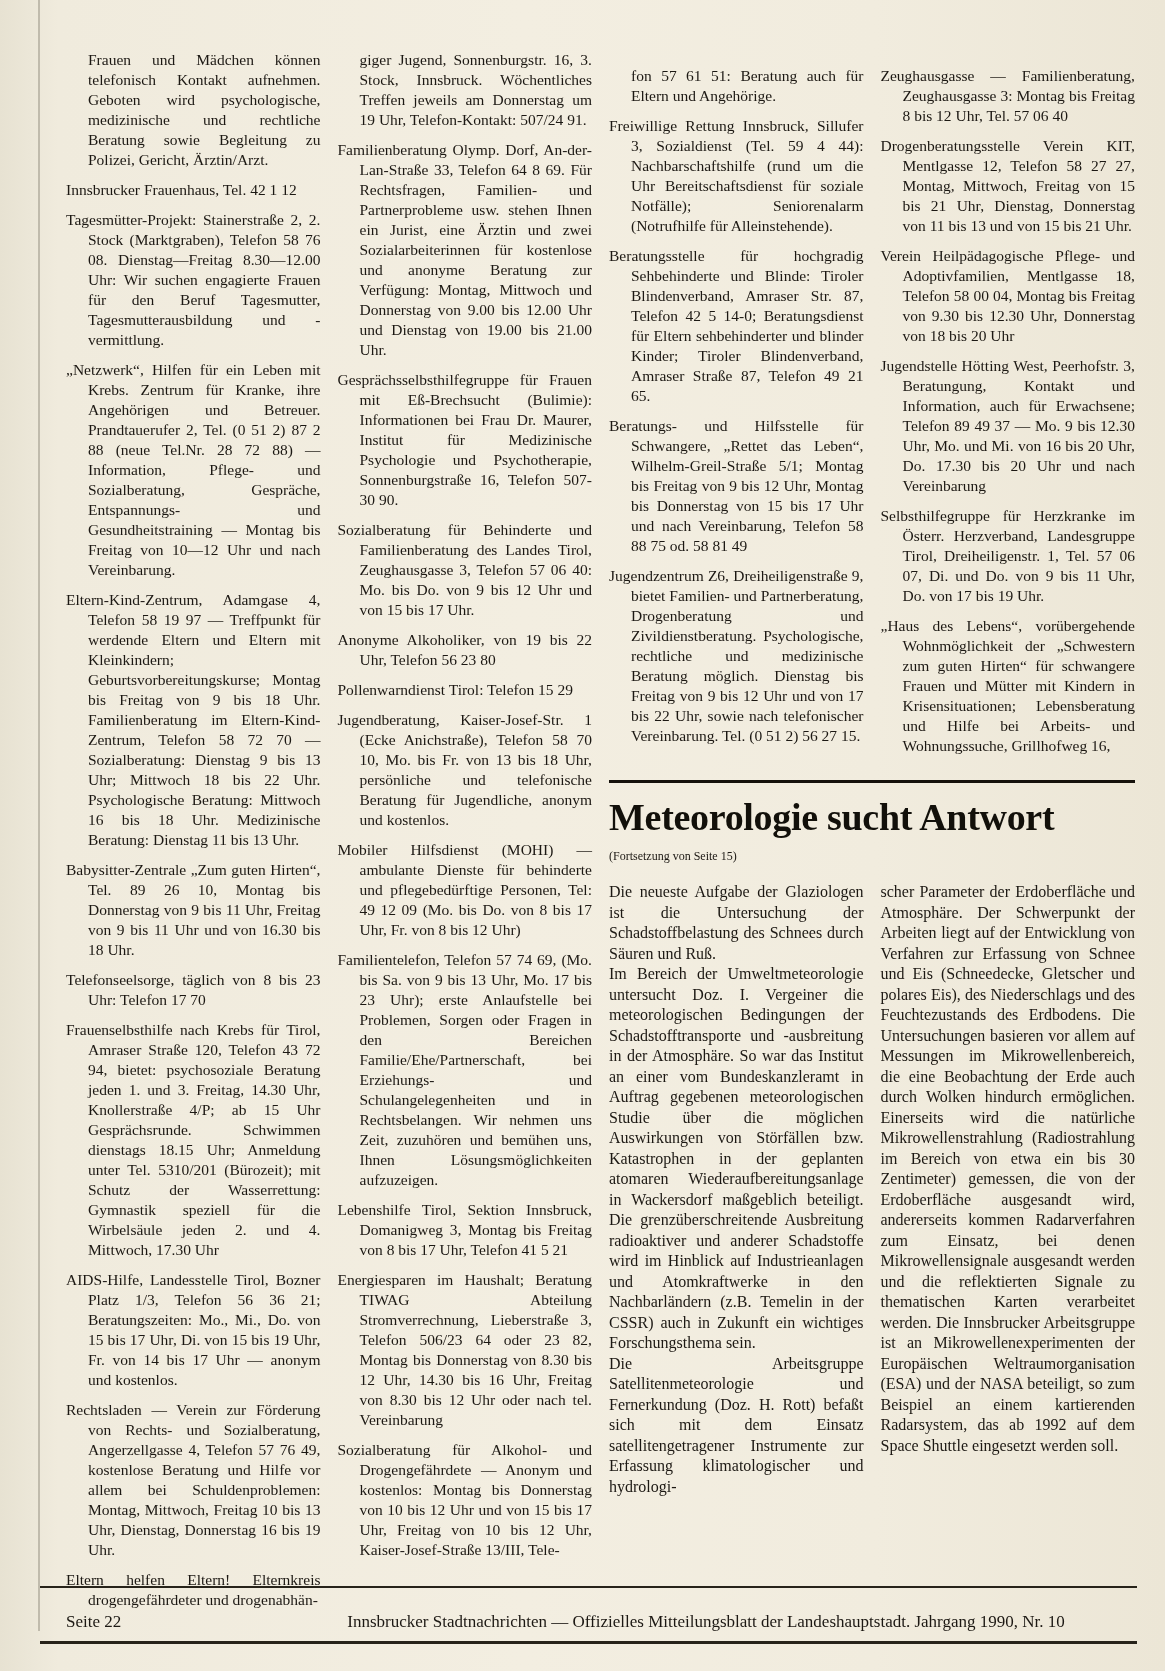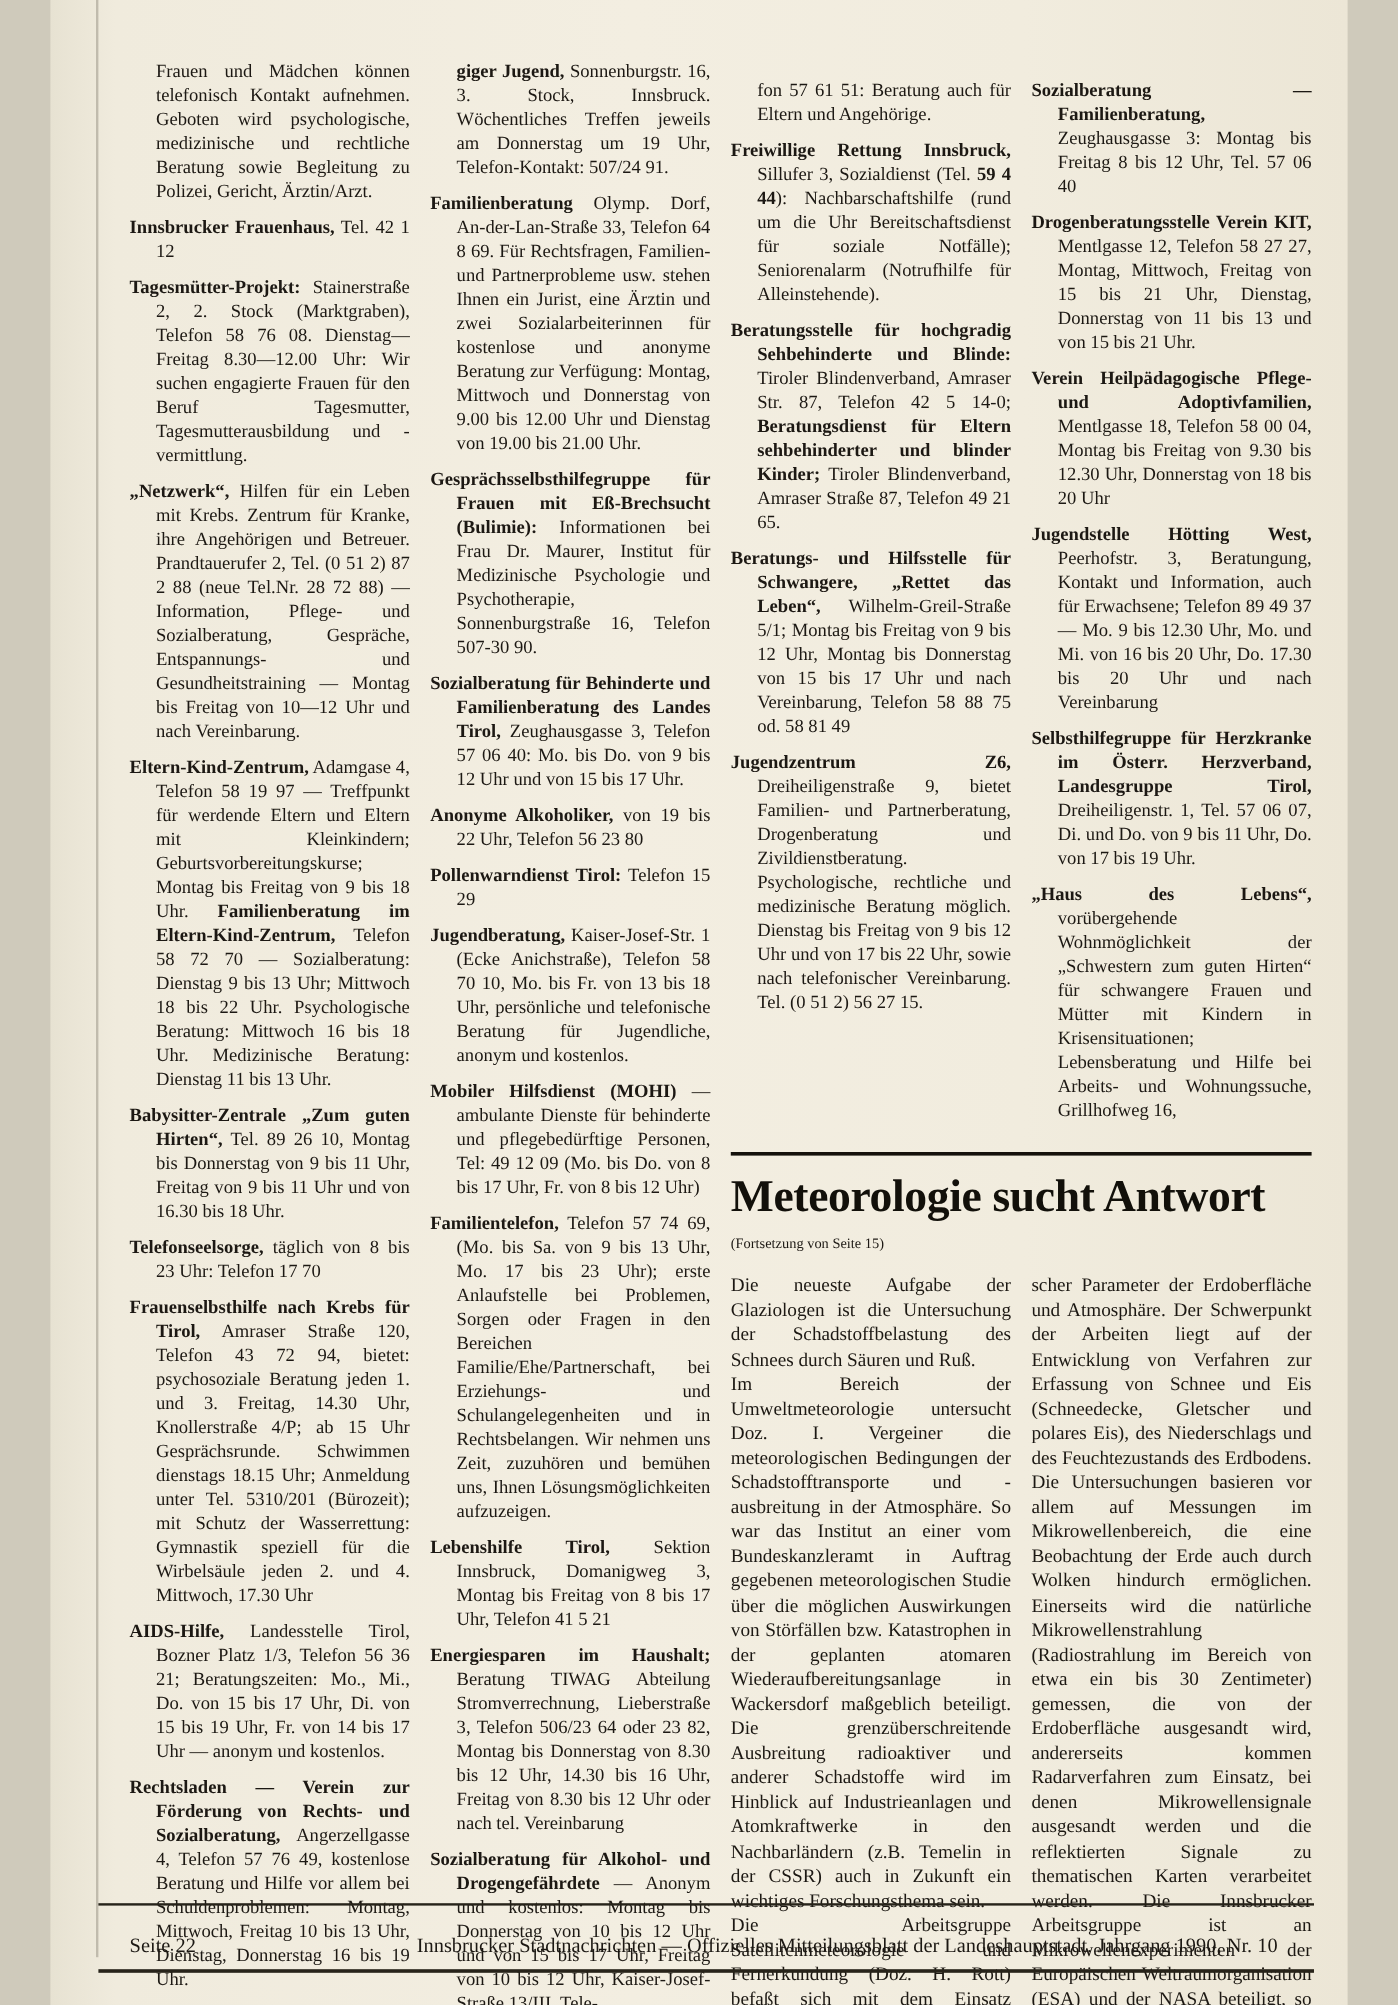--- a/index.html
+++ b/index.html
@@ -2,21 +2,21 @@
 <html lang="de"><head>
 <meta charset="utf-8">
 <style>
   html, body {
     margin: 0;
     padding: 0;
     background: #cfcabb;
   }
   .page {
     position: relative;
-    width: 1081px;
+    width: 1165px;
     height: 1671px;
     margin: 0 auto;
     overflow: hidden;
     background:
       linear-gradient(90deg, #e7e2d2 0%, #f0ebdd 5%, #f3eee1 45%, #f1ecde 75%, #ece6d6 100%);
     color: #1c1813;
     font-family: "Liberation Serif", "DejaVu Serif", serif;
   }
   .scan-edge {
     position: absolute;
@@ -46,21 +46,21 @@
   }
   .entry {
     margin: 0 0 10px 0;
     padding-left: 22px;
     text-indent: -22px;
     text-align: justify;
     font-size: 15.5px;
     line-height: 20px;
   }
   .entry.cont { text-indent: 0; }
-  .entry .lead { font-weight: bold; }
+  .entry .lead { font-weight: normal; }
   .article { margin-top: 14px; }
   .art-rule {
     border: 0;
     border-top: 3px solid #15110b;
     margin: 0 0 12px 0;
   }
   .article-title {
     margin: 0 0 10px 0;
     font-size: 38px;
     line-height: 44px;
@@ -136,21 +136,21 @@
     <div class="right2">
       <div class="right2-top">
         <div class="dir-col">
             <p class="entry cont"><span class="body">fon 57 61 51: Beratung auch für Eltern und Angehörige.</span></p>
             <p class="entry"><span class="lead">Freiwillige Rettung Innsbruck,</span><span class="body"> Sillufer 3, Sozialdienst (Tel. </span><span class="lead">59 4 44</span><span class="body">): Nachbarschaftshilfe (rund um die Uhr Bereitschaftsdienst für soziale Notfälle); Seniorenalarm (Notrufhilfe für Alleinstehende).</span></p>
             <p class="entry"><span class="lead">Beratungsstelle für hochgradig Sehbehinderte und Blinde:</span><span class="body"> Tiroler Blindenverband, Amraser Str. 87, Telefon 42 5 14-0; </span><span class="lead">Beratungsdienst für Eltern sehbehinderter und blinder Kinder;</span><span class="body"> Tiroler Blindenverband, Amraser Straße 87, Telefon 49 21 65.</span></p>
             <p class="entry"><span class="lead">Beratungs- und Hilfsstelle für Schwangere, „Rettet das Leben“,</span><span class="body"> Wilhelm-Greil-Straße 5/1; Montag bis Freitag von 9 bis 12 Uhr, Montag bis Donnerstag von 15 bis 17 Uhr und nach Vereinbarung, Telefon 58 88 75 od. 58 81 49</span></p>
             <p class="entry"><span class="lead">Jugendzentrum Z6,</span><span class="body"> Dreiheiligenstraße 9, bietet Familien- und Partnerberatung, Drogenberatung und Zivildienstberatung. Psychologische, rechtliche und medizinische Beratung möglich. Dienstag bis Freitag von 9 bis 12 Uhr und von 17 bis 22 Uhr, sowie nach telefonischer Vereinbarung. Tel. (0 51 2) 56 27 15.</span></p>
           </div>
         <div class="dir-col">
-            <p class="entry"><span class="lead">Sozialberatung — Familienberatung,</span><span class="body"> Zeughausgasse 3: Montag bis Freitag 8 bis 12 Uhr, Tel. 57 06 40</span></p>
+            <p class="entry"><span class="lead">Zeughausgasse — Familienberatung,</span><span class="body"> Zeughausgasse 3: Montag bis Freitag 8 bis 12 Uhr, Tel. 57 06 40</span></p>
             <p class="entry"><span class="lead">Drogenberatungsstelle Verein KIT,</span><span class="body"> Mentlgasse 12, Telefon 58 27 27, Montag, Mittwoch, Freitag von 15 bis 21 Uhr, Dienstag, Donnerstag von 11 bis 13 und von 15 bis 21 Uhr.</span></p>
             <p class="entry"><span class="lead">Verein Heilpädagogische Pflege- und Adoptivfamilien,</span><span class="body"> Mentlgasse 18, Telefon 58 00 04, Montag bis Freitag von 9.30 bis 12.30 Uhr, Donnerstag von 18 bis 20 Uhr</span></p>
             <p class="entry"><span class="lead">Jugendstelle Hötting West,</span><span class="body"> Peerhofstr. 3, Beratungung, Kontakt und Information, auch für Erwachsene; Telefon 89 49 37 — Mo. 9 bis 12.30 Uhr, Mo. und Mi. von 16 bis 20 Uhr, Do. 17.30 bis 20 Uhr und nach Vereinbarung</span></p>
             <p class="entry"><span class="lead">Selbsthilfegruppe für Herzkranke im Österr. Herzverband, Landesgruppe Tirol,</span><span class="body"> Dreiheiligenstr. 1, Tel. 57 06 07, Di. und Do. von 9 bis 11 Uhr, Do. von 17 bis 19 Uhr.</span></p>
             <p class="entry"><span class="lead">„Haus des Lebens“,</span><span class="body"> vorübergehende Wohnmöglichkeit der „Schwestern zum guten Hirten“ für schwangere Frauen und Mütter mit Kindern in Krisensituationen; Lebensberatung und Hilfe bei Arbeits- und Wohnungssuche, Grillhofweg 16,</span></p>
           </div>
       </div>
 
       <div class="article">
         <hr class="art-rule">

